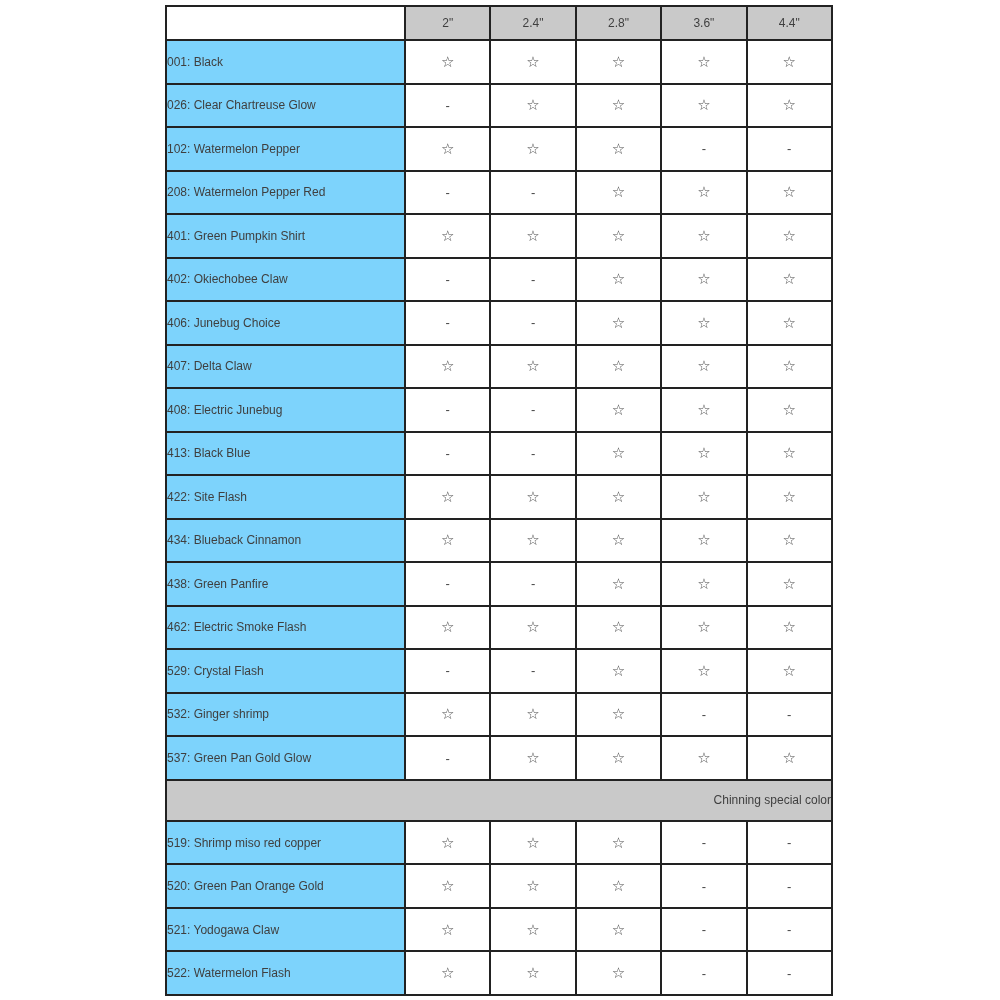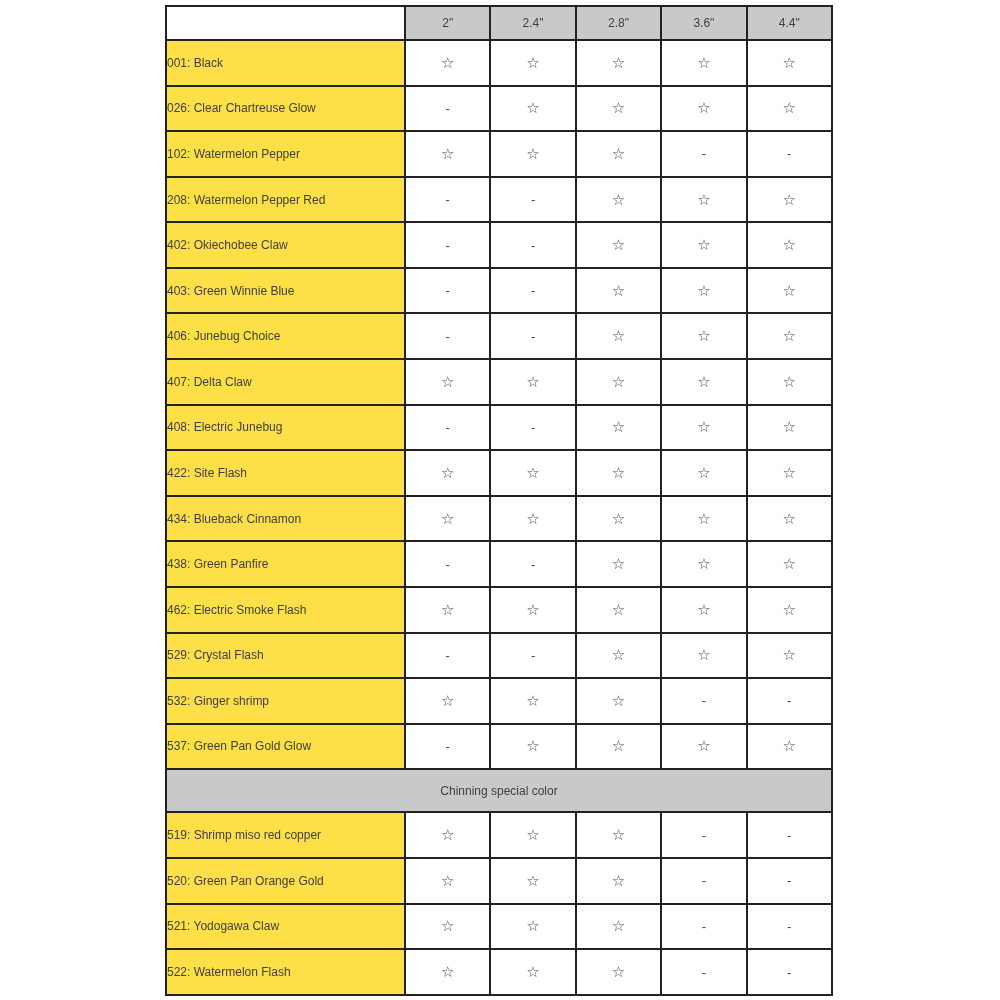--- a/index.html
+++ b/index.html
@@ -37,40 +37,40 @@
   th.corner {
     background: #ffffff;
   }
   th.size {
     background: #c9c9c9;
     font-weight: normal;
     text-align: center;
     color: #333333;
   }
   td.label {
-    background: #fde047;
+    background: #7dd3fc;
     text-align: left;
     padding-left: 13px;
   }
   td.value {
     background: #ffffff;
     text-align: center;
   }
   td.value.star {
     font-size: 15px;
     color: #4c4c4c;
   }
   td.value.dash {
     font-size: 13px;
     color: #444444;
   }
   tr.section-row { height: 35px; }
   td.section {
     background: #c9c9c9;
-    text-align: center;
+    text-align: right;
     color: #333333;
     font-size: 12.5px;
   }
 </style>
 </head>
 <body>
 
 <div class="page">
   <table class="avail">
     <colgroup>
@@ -118,53 +118,61 @@
         </tr>
         <tr>
           <td class="label">208: Watermelon Pepper Red</td>
           <td class="value dash">-</td>
           <td class="value dash">-</td>
           <td class="value star">☆</td>
           <td class="value star">☆</td>
           <td class="value star">☆</td>
         </tr>
         <tr>
+          <td class="label">401: Green Pumpkin Shirt</td>
+          <td class="value star">☆</td>
+          <td class="value star">☆</td>
+          <td class="value star">☆</td>
+          <td class="value star">☆</td>
+          <td class="value star">☆</td>
+        </tr>
+        <tr>
           <td class="label">402: Okiechobee Claw</td>
           <td class="value dash">-</td>
           <td class="value dash">-</td>
           <td class="value star">☆</td>
           <td class="value star">☆</td>
           <td class="value star">☆</td>
         </tr>
         <tr>
-          <td class="label">403: Green Winnie Blue</td>
-          <td class="value dash">-</td>
-          <td class="value dash">-</td>
-          <td class="value star">☆</td>
-          <td class="value star">☆</td>
-          <td class="value star">☆</td>
-        </tr>
-        <tr>
           <td class="label">406: Junebug Choice</td>
           <td class="value dash">-</td>
           <td class="value dash">-</td>
           <td class="value star">☆</td>
           <td class="value star">☆</td>
           <td class="value star">☆</td>
         </tr>
         <tr>
           <td class="label">407: Delta Claw</td>
           <td class="value star">☆</td>
           <td class="value star">☆</td>
           <td class="value star">☆</td>
           <td class="value star">☆</td>
           <td class="value star">☆</td>
         </tr>
         <tr>
           <td class="label">408: Electric Junebug</td>
+          <td class="value dash">-</td>
+          <td class="value dash">-</td>
+          <td class="value star">☆</td>
+          <td class="value star">☆</td>
+          <td class="value star">☆</td>
+        </tr>
+        <tr>
+          <td class="label">413: Black Blue</td>
           <td class="value dash">-</td>
           <td class="value dash">-</td>
           <td class="value star">☆</td>
           <td class="value star">☆</td>
           <td class="value star">☆</td>
         </tr>
         <tr>
           <td class="label">422: Site Flash</td>
           <td class="value star">☆</td>
           <td class="value star">☆</td>

